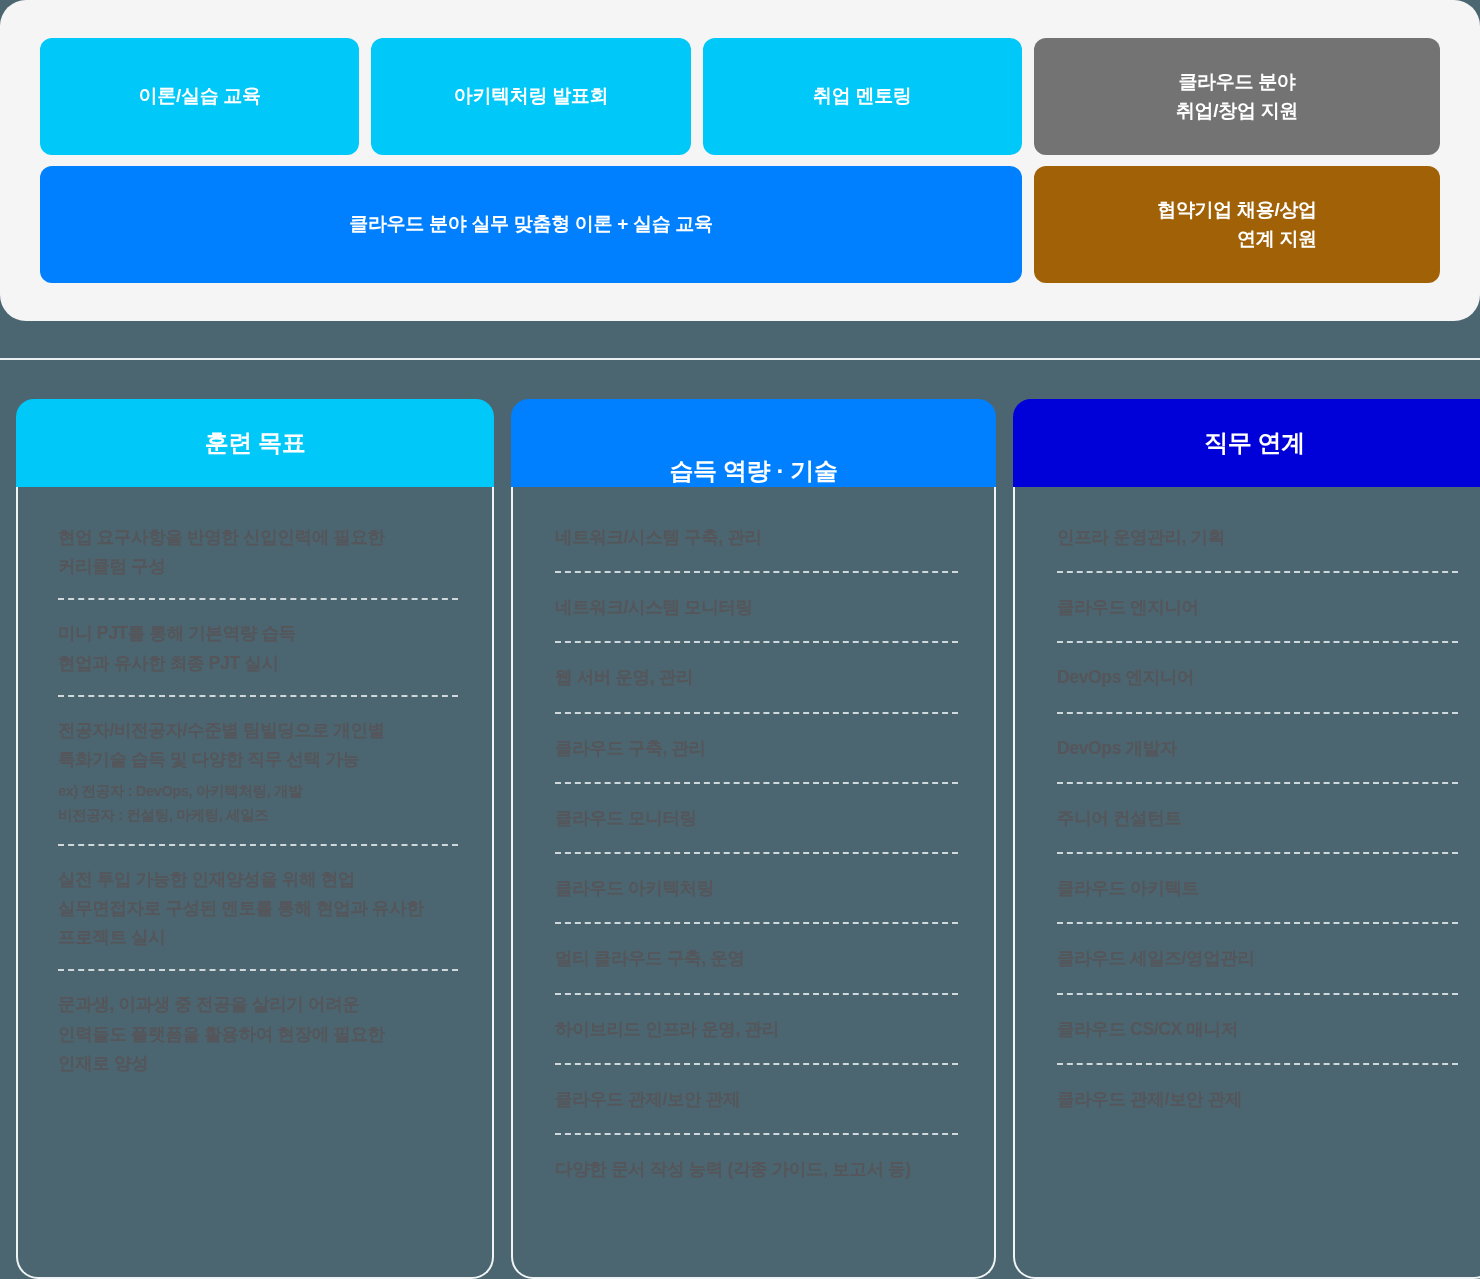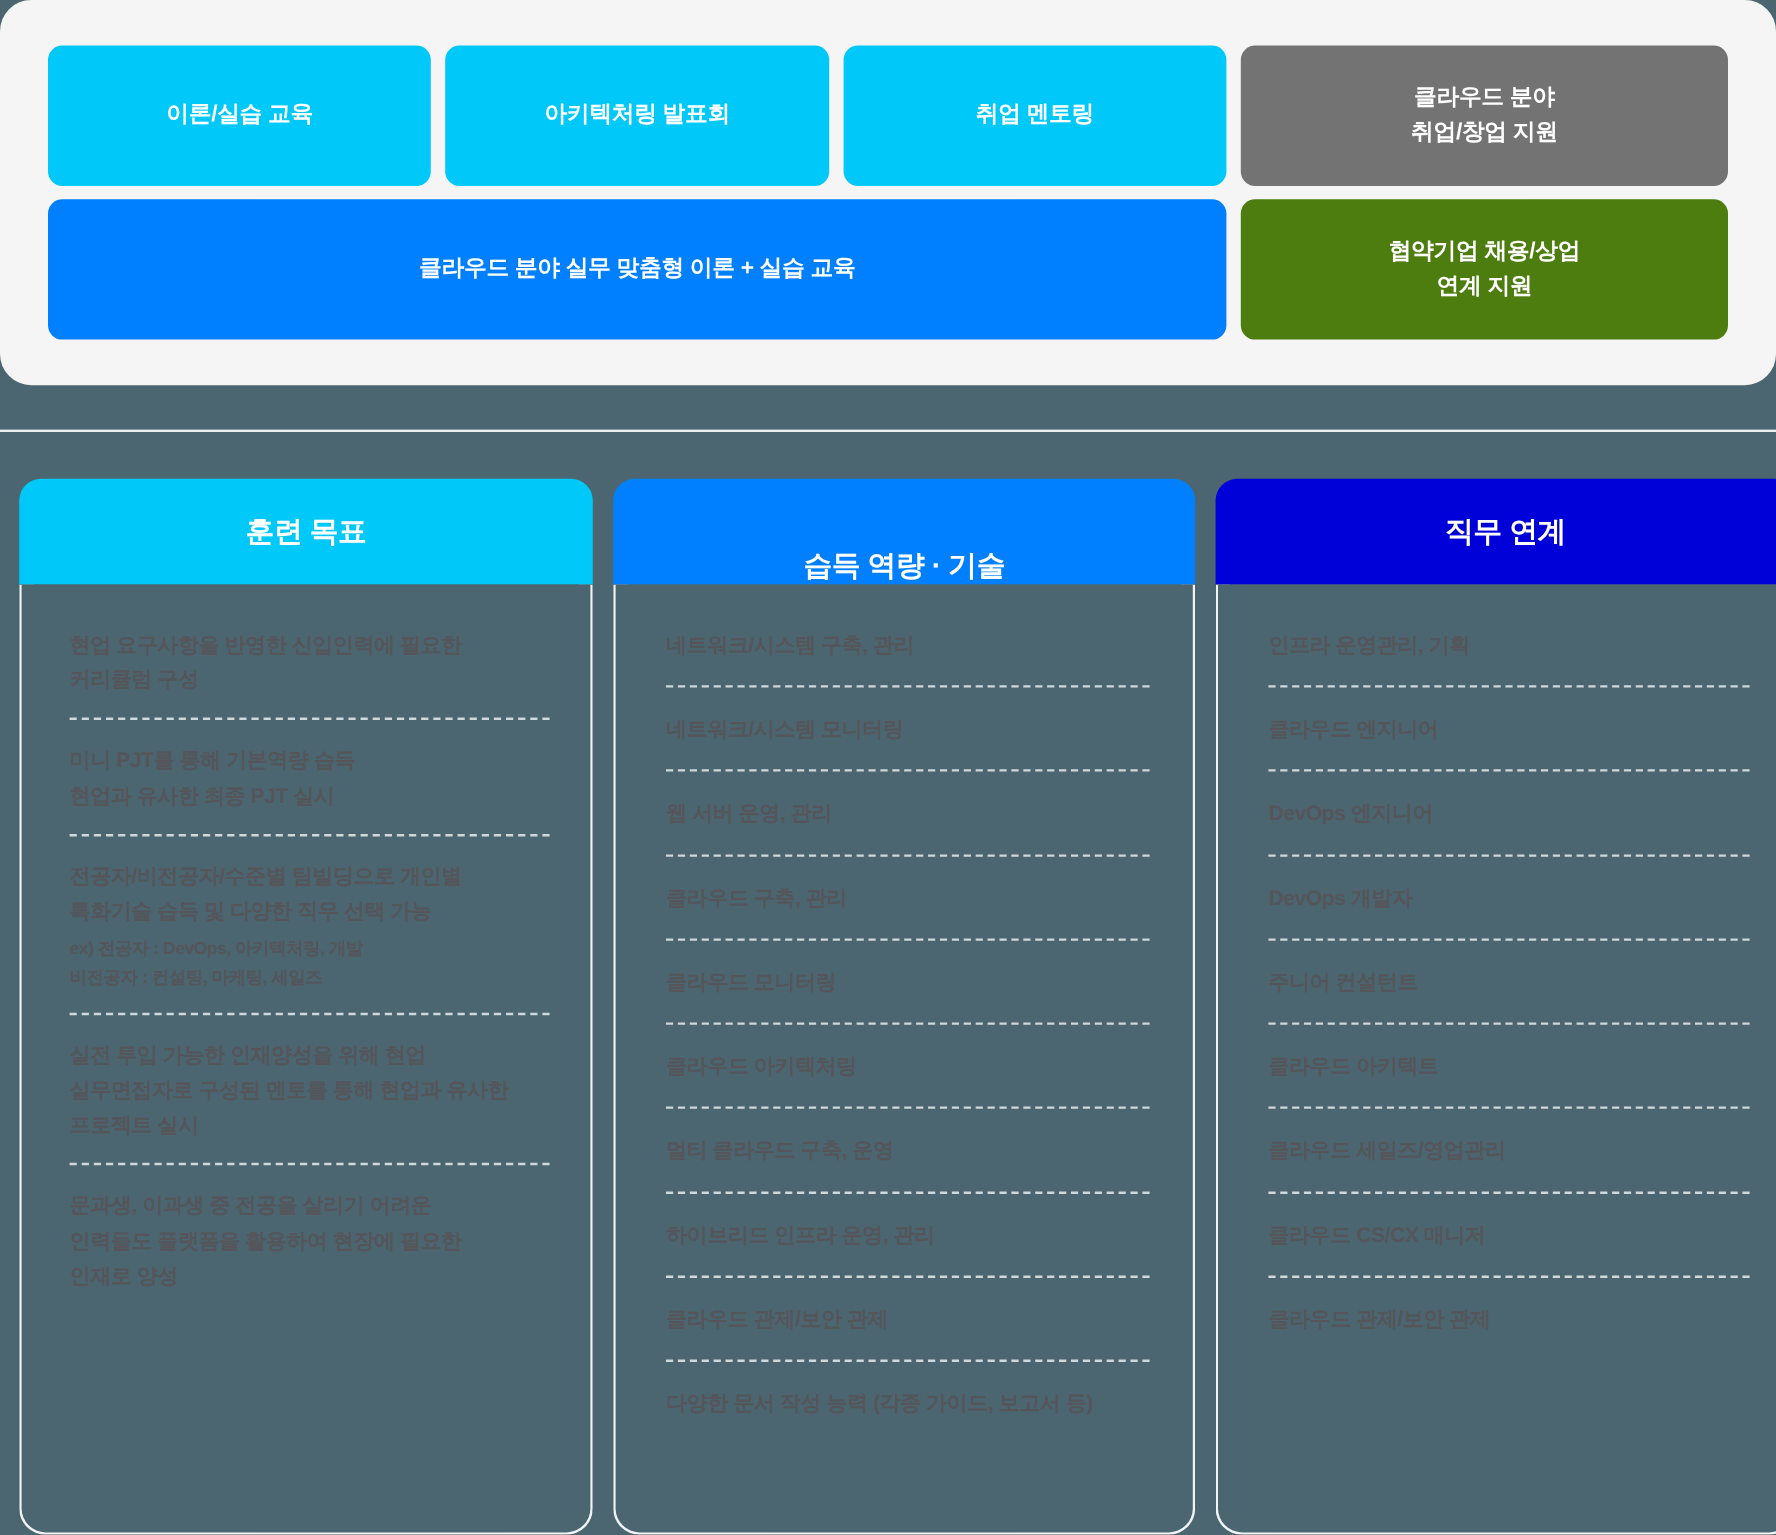--- a/index.html
+++ b/index.html
@@ -45,21 +45,21 @@
     font-weight: bold;
     font-size: 19px;
     line-height: 1.5;
     letter-spacing: -0.3px;
     box-sizing: border-box;
     padding: 6px 10px;
   }
   .pill.cyan    { background: #00c8f8; }
   .pill.purple  { background: #737373; }
   .pill.blue    { background: #0080ff; }
-  .pill.navy    { background: #4d7c0f; }
+  .pill.navy    { background: #a16207; text-align: right; }
 
   .flex-1 { flex: 1 1 0; }
   .w-right { width: 406px; flex: 0 0 406px; }
   .w-wide  { flex: 1 1 0; }
 
   
   .divider-line {
     position: absolute;
     left: 0;
     top: 358px;

